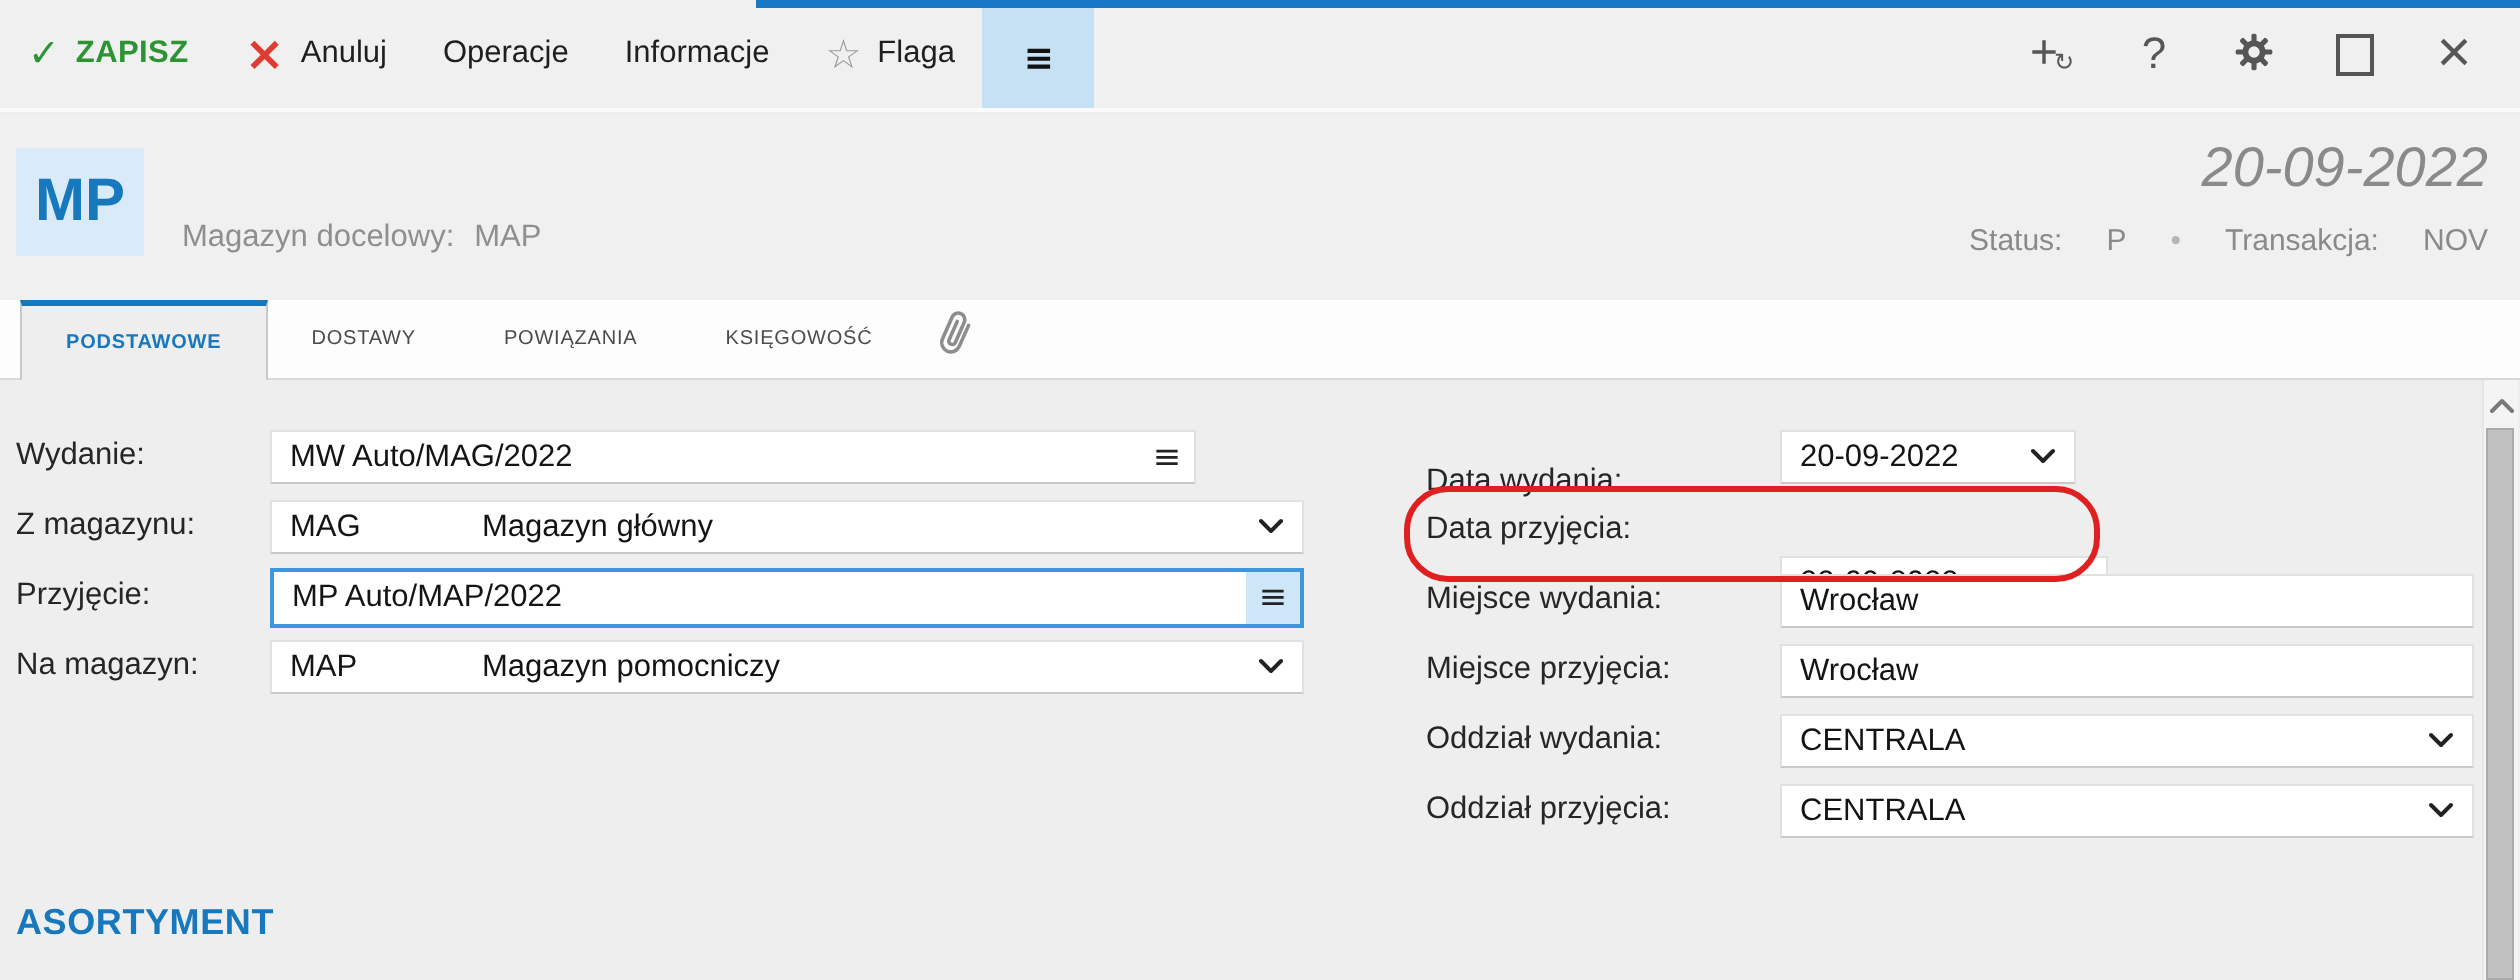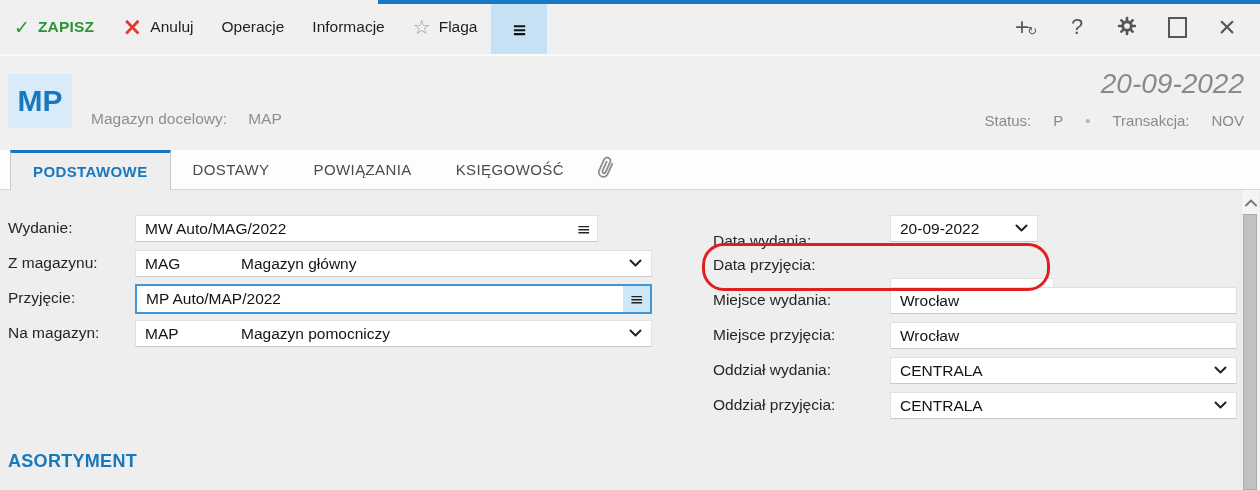--- a/index.html
+++ b/index.html
@@ -28,29 +28,29 @@
   .mini-g{font-size:12px;color:#565656;position:relative;top:9px;left:-2px;font-family:"DejaVu Sans",sans-serif;}
   .help-g{font-size:22px;color:#565656;}
   .maxbox{width:15px;height:17px;border:2px solid #565656;display:inline-block;}
   .close-g{font-size:30px;color:#565656;line-height:1;}
 
   
   .header{position:absolute;top:58px;left:0;width:1260px;height:92px;background:#f0f0f1;}
   .badge{position:absolute;left:8px;top:16px;width:64px;height:54px;background:#d9eaf8;color:#1878be;
          font-size:30px;font-weight:600;display:flex;align-items:center;justify-content:center;}
   .title{position:absolute;left:90px;top:10px;font-size:29px;font-style:italic;color:#8a8a8a;}
-  .subtitle{position:absolute;left:91px;top:52px;font-size:15.5px;color:#8f8f8f;display:flex;gap:21px;}
+  .subtitle{position:absolute;left:91px;top:52px;font-size:15.5px;color:#8f8f8f;display:flex;gap:10px;}
   .hdate{position:absolute;right:16px;top:10px;font-size:28px;font-style:italic;color:#8a8a8a;}
   .statusline{position:absolute;right:16px;top:54px;font-size:15px;color:#8a8a8a;display:flex;gap:22px;align-items:center;}
   .statusline .dot{color:#b5b5b5;}
 
   
   .tabstrip{position:absolute;top:150px;left:0;width:1260px;height:40px;background:#fdfdfe;
             border-bottom:1px solid #d8d8d8;box-sizing:border-box;display:flex;align-items:stretch;}
-  .tab{display:flex;align-items:center;padding:0 22px;font-size:15px;color:#4b4b4b;letter-spacing:.4px;}
+  .tab{display:flex;align-items:center;padding:0 22px;font-size:10px;color:#4b4b4b;letter-spacing:.4px;}
   .tab.active{margin-left:10px;background:#eeeeef;border-top:3px solid #1878be;border-left:1px solid #c9c9c9;
               border-right:1px solid #c9c9c9;margin-bottom:-1px;color:#1878be;font-weight:700;z-index:2;}
   .clip{display:flex;align-items:center;padding:0 10px;}
 
   
   .content{position:absolute;top:190px;left:0;width:1260px;height:300px;background:#eeeeef;}
   .flabel{position:absolute;font-size:15.5px;color:#262626;white-space:nowrap;}
   .fld{position:absolute;background:#fff;border:1px solid #e1e1e1;border-bottom-color:#c9c9c9;
        box-sizing:border-box;display:flex;align-items:center;font-size:15.5px;color:#141414;
        padding:0 0 0 9px;height:27px;}

